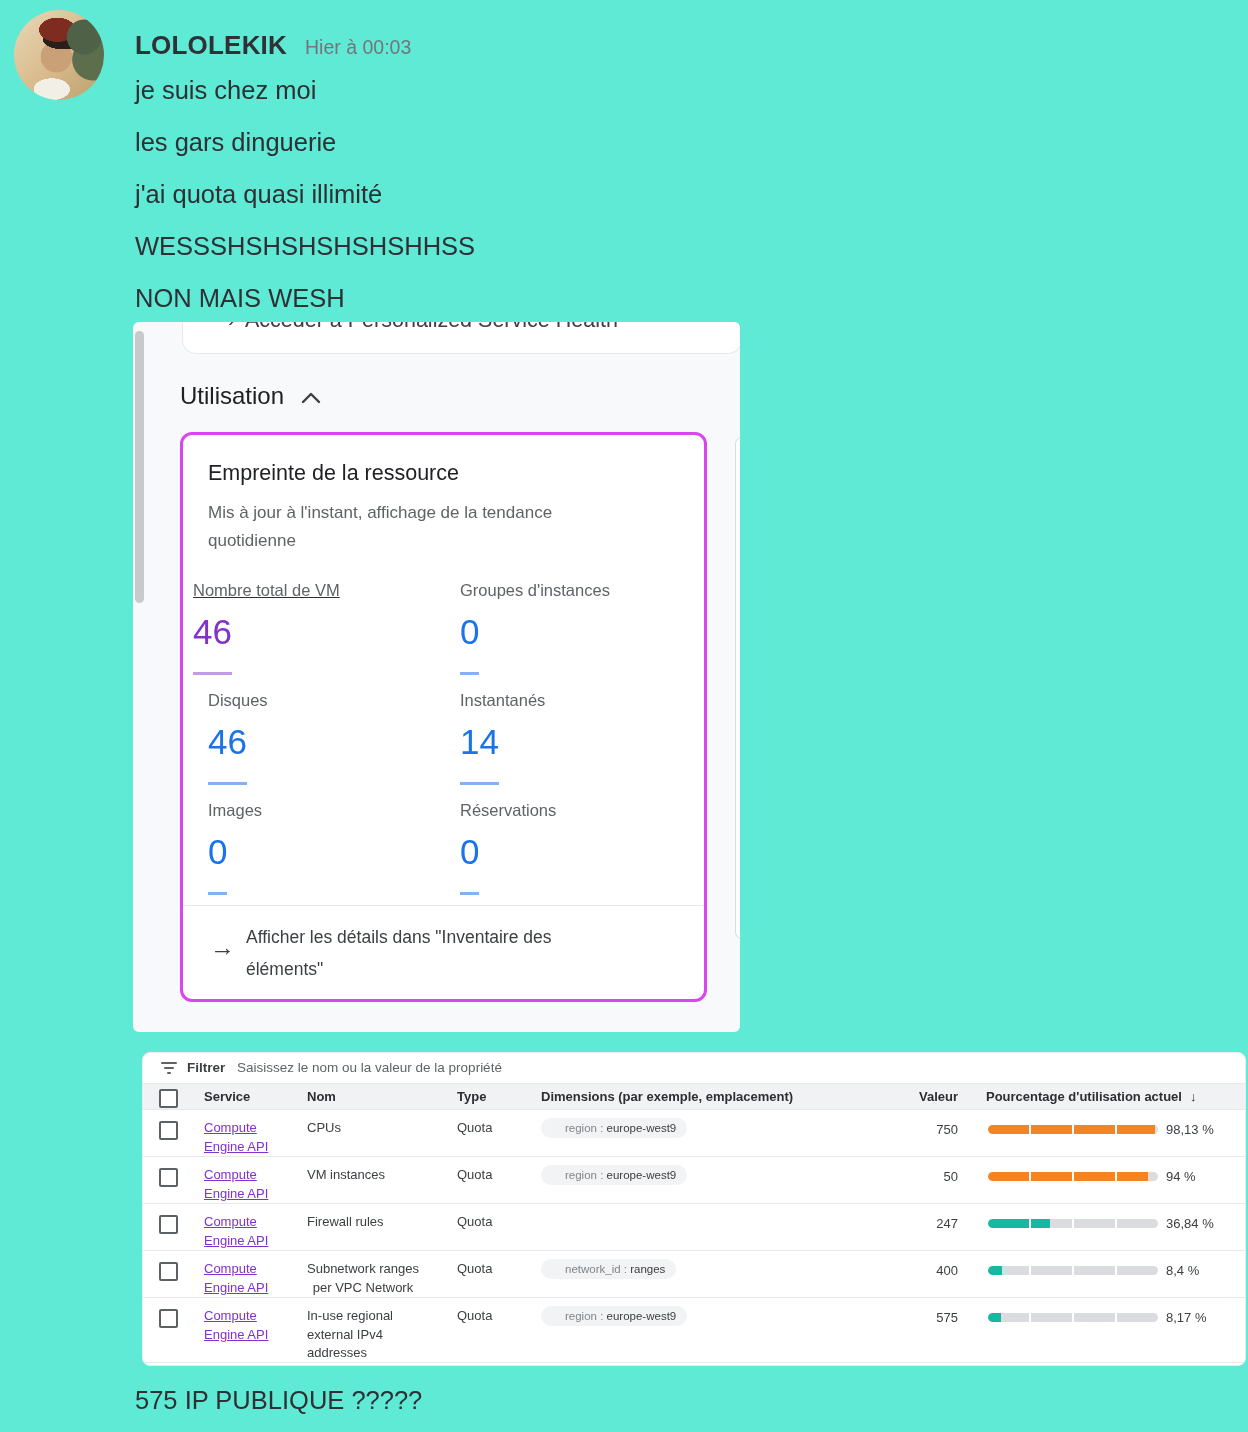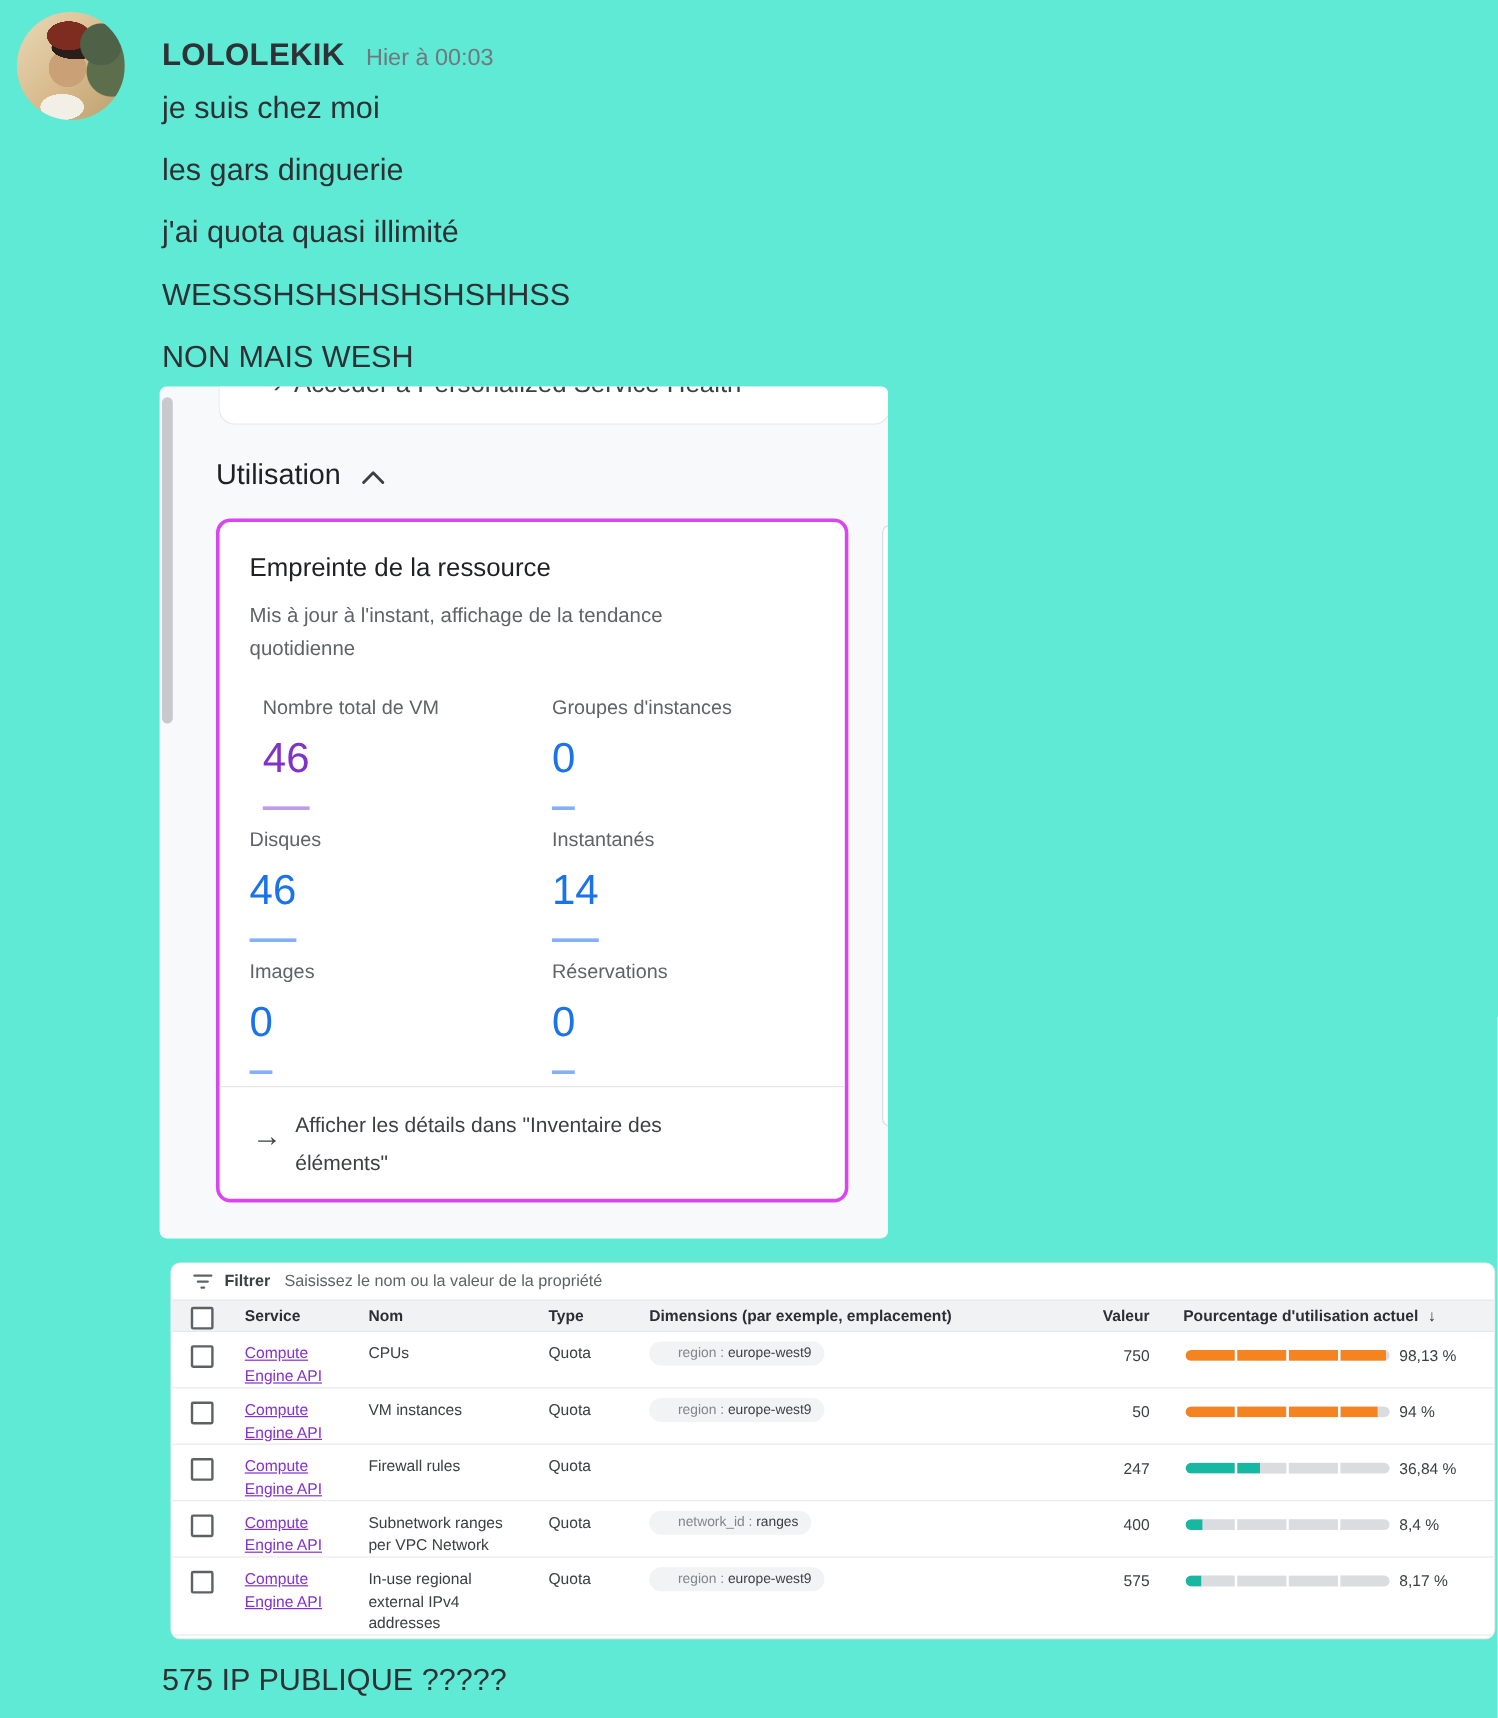--- a/index.html
+++ b/index.html
@@ -102,21 +102,21 @@
     <div class="section-header">
       <span class="section-title">Utilisation</span>
       <svg class="chevron-up" width="22" height="16" viewBox="0 0 22 16">
         <path d="M3 12 L11 4 L19 12" fill="none" stroke="#3c4043" stroke-width="2.4" stroke-linecap="round" stroke-linejoin="round"></path>
       </svg>
     </div>
     <div class="maincard">
       <div class="card-title">Empreinte de la ressource</div>
       <div class="card-subtitle">Mis à jour à l'instant, affichage de la tendance quotidienne</div>
       <div id="stats-grid">
-          <div class="stat" style="left: 36px; top: 146px;"><div class="stat-label">Nombre total de VM</div><div class="stat-value purple">46</div></div>
+          <div class="stat" style="left: 10px; top: 146px; text-decoration: underline;"><div class="stat-label">Nombre total de VM</div><div class="stat-value purple">46</div></div>
           <div class="stat" style="left: 277px; top: 146px;"><div class="stat-label">Groupes d'instances</div><div class="stat-value blue">0</div></div>
           <div class="stat" style="left: 25px; top: 256px;"><div class="stat-label">Disques</div><div class="stat-value blue">46</div></div>
           <div class="stat" style="left: 277px; top: 256px;"><div class="stat-label">Instantanés</div><div class="stat-value blue">14</div></div>
           <div class="stat" style="left: 25px; top: 366px;"><div class="stat-label">Images</div><div class="stat-value blue">0</div></div>
           <div class="stat" style="left: 277px; top: 366px;"><div class="stat-label">Réservations</div><div class="stat-value blue">0</div></div>
         </div>
       <div class="card-divider"></div>
       <div class="card-footer-arrow">→</div>
       <div class="card-footer-text">Afficher les détails dans "Inventaire des éléments"</div>
     </div>
@@ -209,21 +209,21 @@
             </div>
             <div class="seg">
               <div class="fill" style="background: rgb(23, 184, 161); width: 0%;"></div>
             </div>
           </div>
           <div class="cell pct" style="top: 11px;">36,84 %</div>
         </div>
         <div class="trow" style="height: 46px;">
           <div class="checkbox" style="top: 11px;"></div>
           <div class="cell svc" style="left: 61px; top: 9px;">Compute Engine API</div>
-          <div class="cell" style="left: 164px; top: 9px; width: 112px;">Subnetwork ranges per VPC Network</div>
+          <div class="cell" style="left: 164px; top: 9px; width: 112px; text-align: center;">Subnetwork ranges per VPC Network</div>
           <div class="cell" style="left: 314px; top: 9px;">Quota</div>
           <div class="chip" style="top: 8px;"><span class="k">network_id : </span><span class="v">ranges</span></div>
           <div class="cell val" style="top: 11px;">400</div>
           <div class="bar" style="top: 15px;">
             <div class="seg">
               <div class="fill" style="background: rgb(23, 184, 161); width: 33.6%;"></div>
             </div>
             <div class="seg">
               <div class="fill" style="background: rgb(23, 184, 161); width: 0%;"></div>
             </div>

